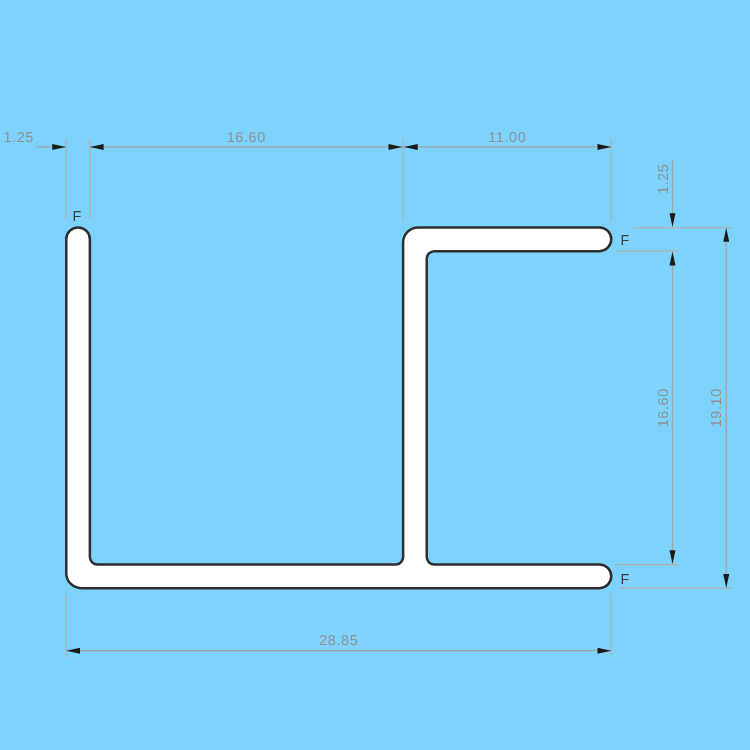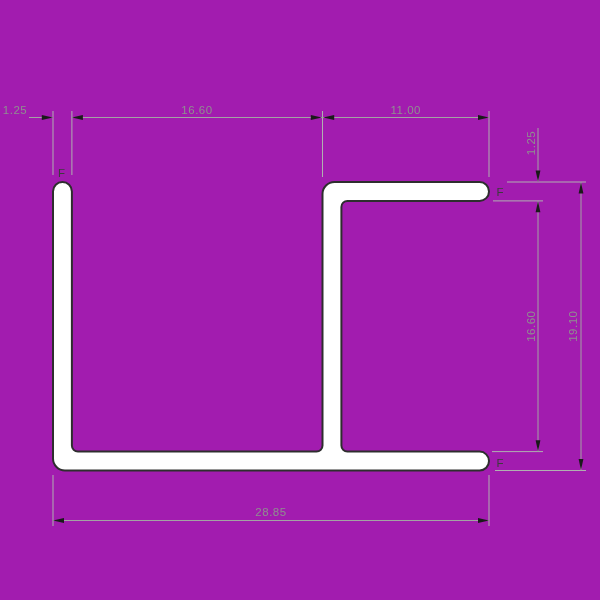--- a/index.html
+++ b/index.html
@@ -8,21 +8,21 @@
     background: #ffffff;
     width: 600px;
     height: 600px;
     overflow: hidden;
     font-family: "Liberation Sans", sans-serif;
   }
   .drawing-stage {
     position: relative;
     width: 600px;
     height: 600px;
-    background: #a21caf;
+    background: #7dd3fc;
   }
   svg { display: block; }
   .profile-path {
     fill: #ffffff;
     stroke: #2e2e2e;
     stroke-width: 2;
     stroke-linejoin: round;
   }
   .dim-line {
     stroke: #a3a3a3;

